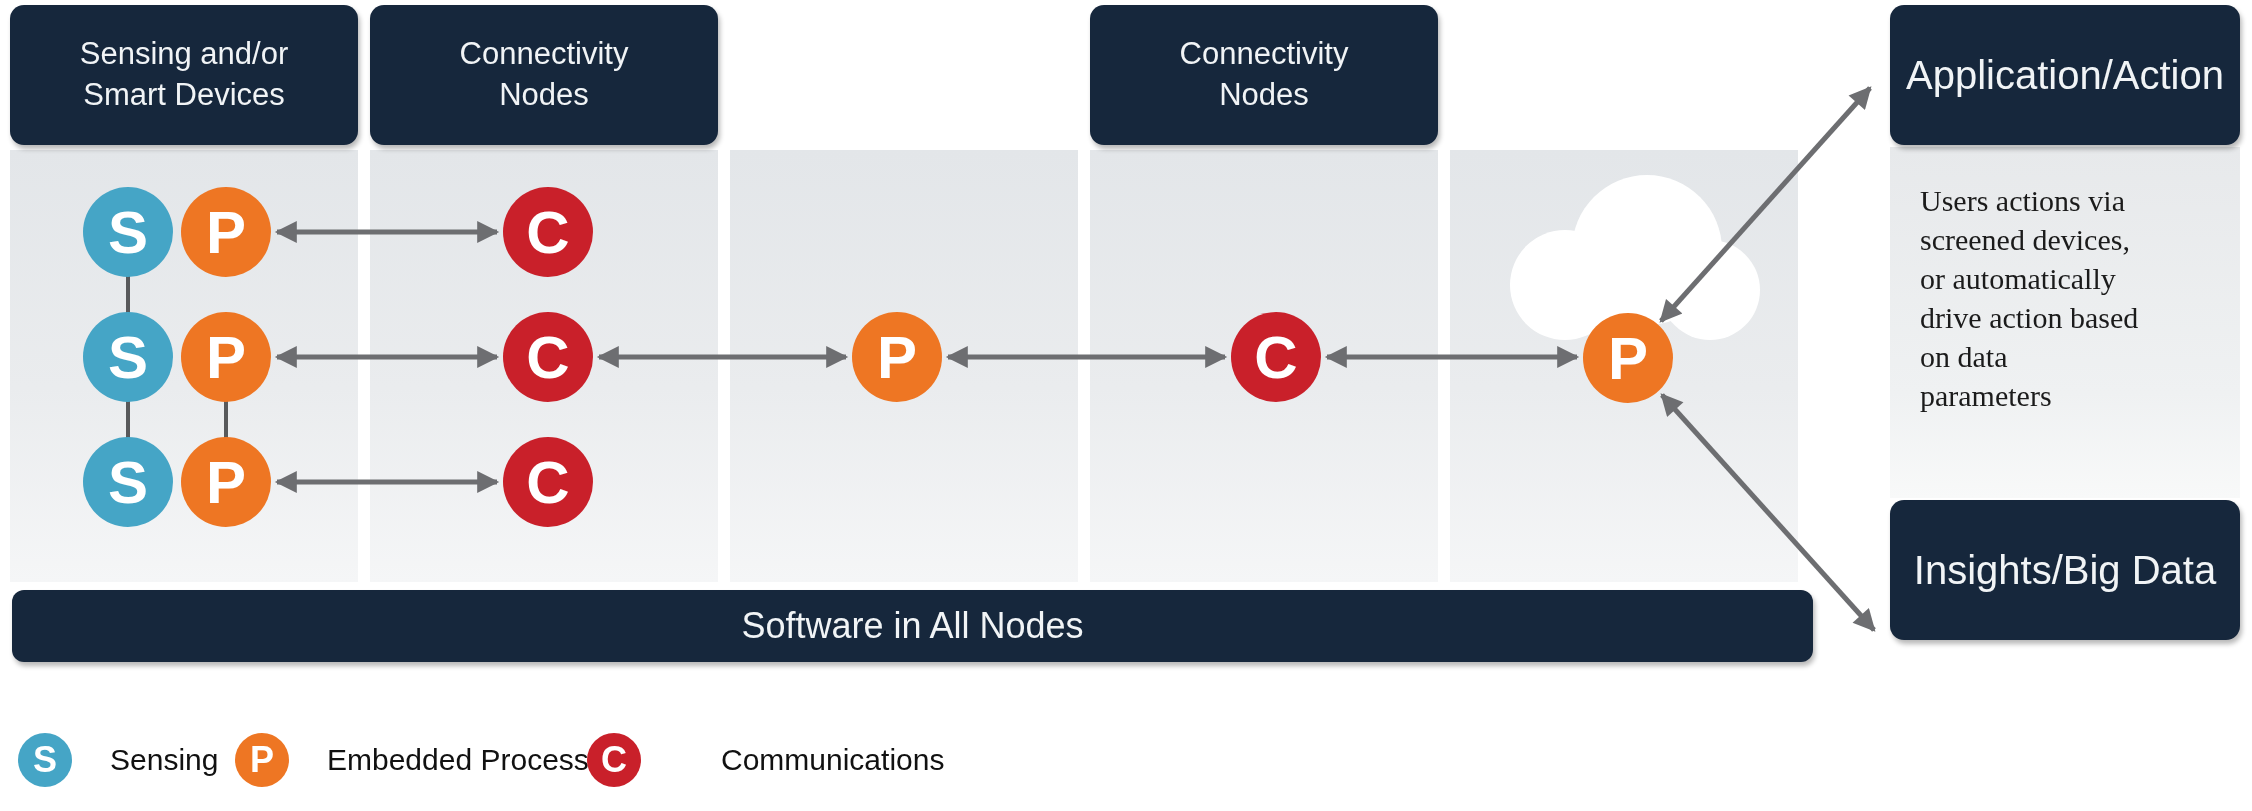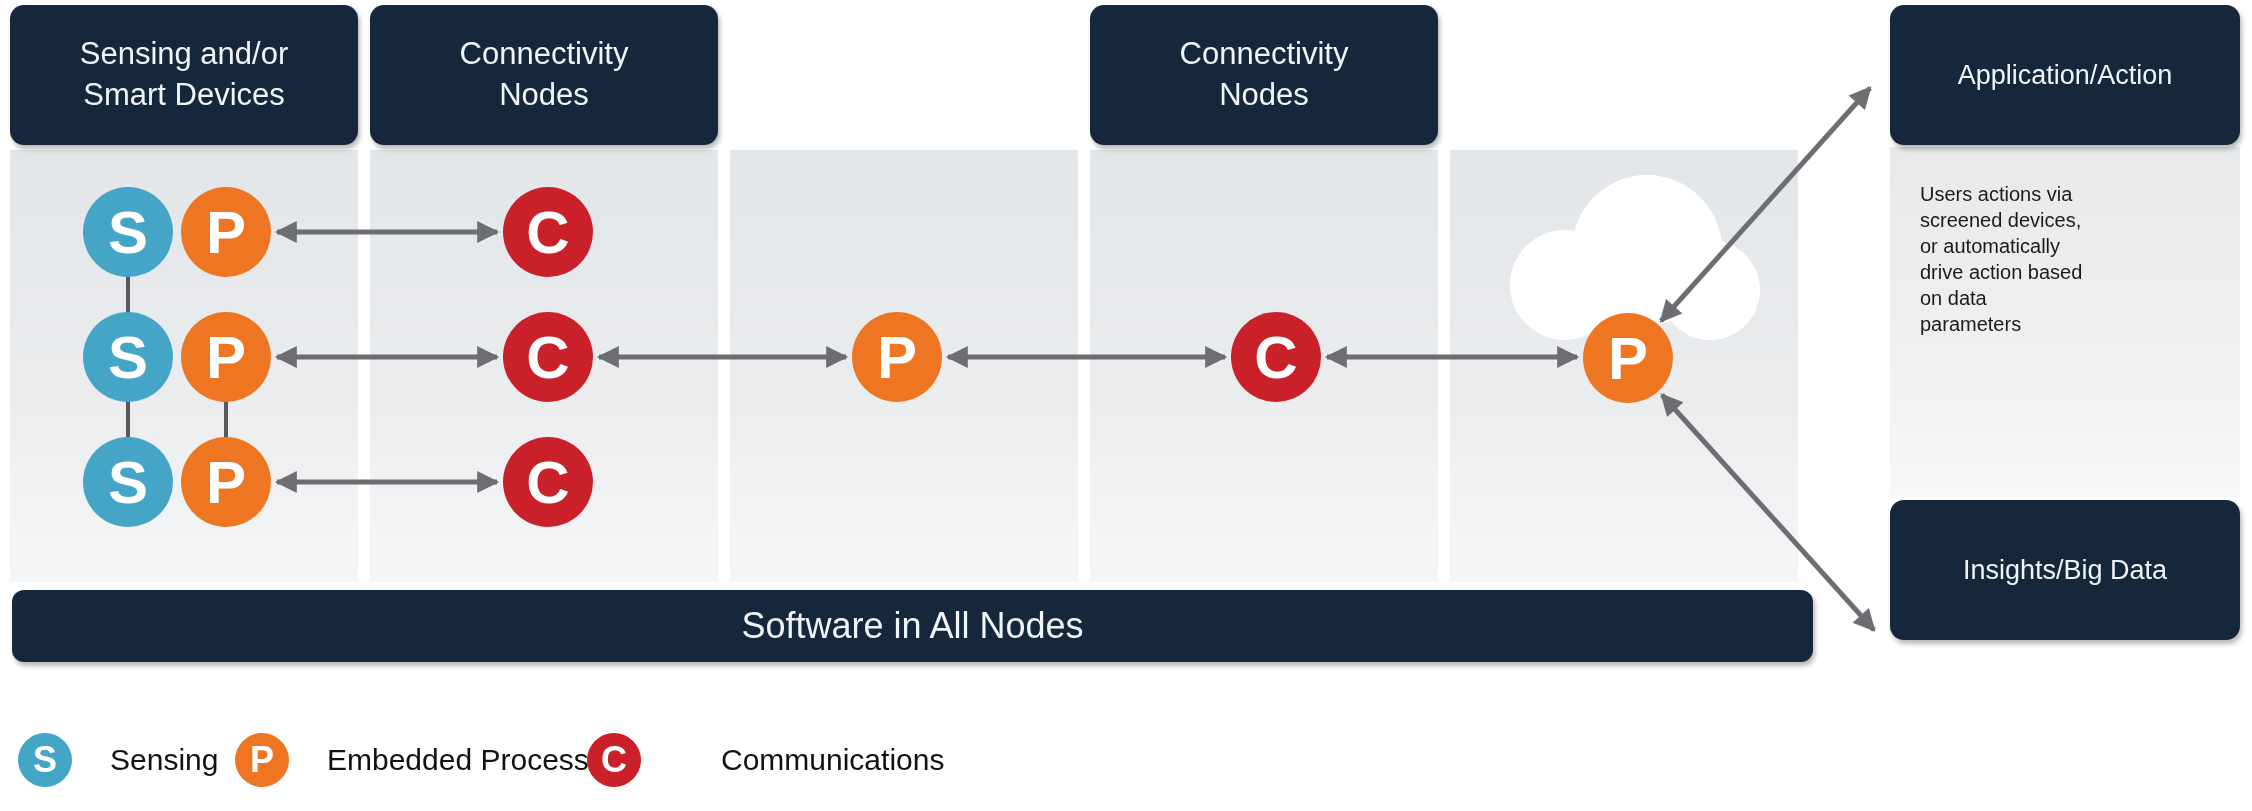--- a/index.html
+++ b/index.html
@@ -24,29 +24,30 @@
     position:absolute;left:12px;top:590px;width:1801px;height:72px;z-index:2;
     background:var(--navy,#16273c);border-radius:12px;
     display:flex;align-items:center;justify-content:center;
     color:#f1f4f6;font-size:36px;box-shadow:2px 4px 5px rgba(0,0,0,0.28);
   }
   
   .rp-head{
     position:absolute;left:1890px;width:350px;height:140px;z-index:2;
     background:var(--navy,#16273c);border-radius:14px;
     display:flex;align-items:center;justify-content:center;
-    color:#f1f4f6;font-size:27px;box-shadow:2px 4px 5px rgba(0,0,0,0.28);
+    color:#f1f4f6;font-size:40px;box-shadow:2px 4px 5px rgba(0,0,0,0.28);
   }
   .rp-panel{
     position:absolute;left:1890px;width:350px;z-index:0;
     background:linear-gradient(180deg,#e7e9eb 0%,#eff1f2 70%,#f8f9f9 100%);
   }
   .rp-text{
-    padding:34px 10px 0 30px;color:#1b1b1b;font-size:20px;line-height:1.3;
+    padding:34px 10px 0 30px;color:#1b1b1b;font-size:30px;line-height:1.3;
     white-space:pre-line;
+    font-family:Liberation Serif, serif;
   }
   
   .node{
     position:absolute;width:90px;height:90px;border-radius:50%;z-index:3;
     display:flex;align-items:center;justify-content:center;
     color:#ffffff;font-weight:bold;font-size:60px;
   }
   .node.s{background:var(--sensing,#45a5c6);}
   .node.p{background:var(--processing,#ee7623);}
   .node.c{background:var(--communications,#c9202a);}

